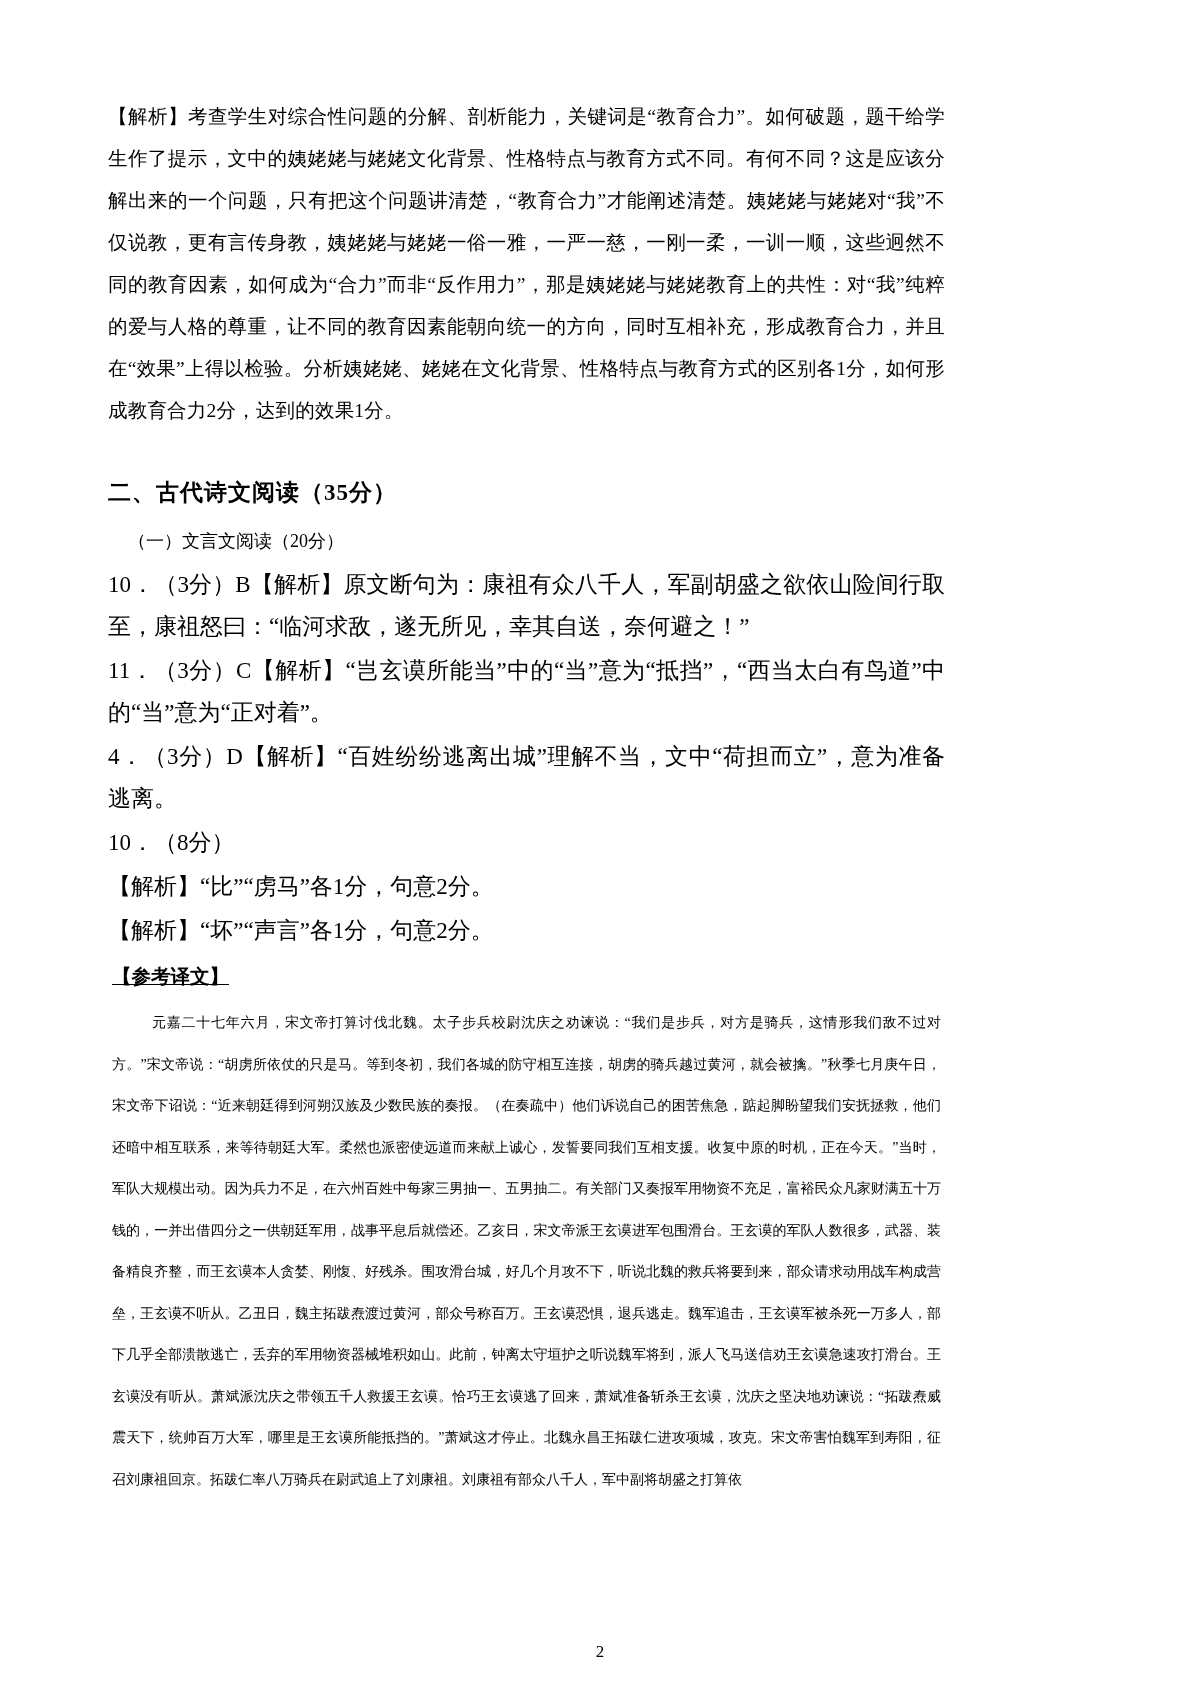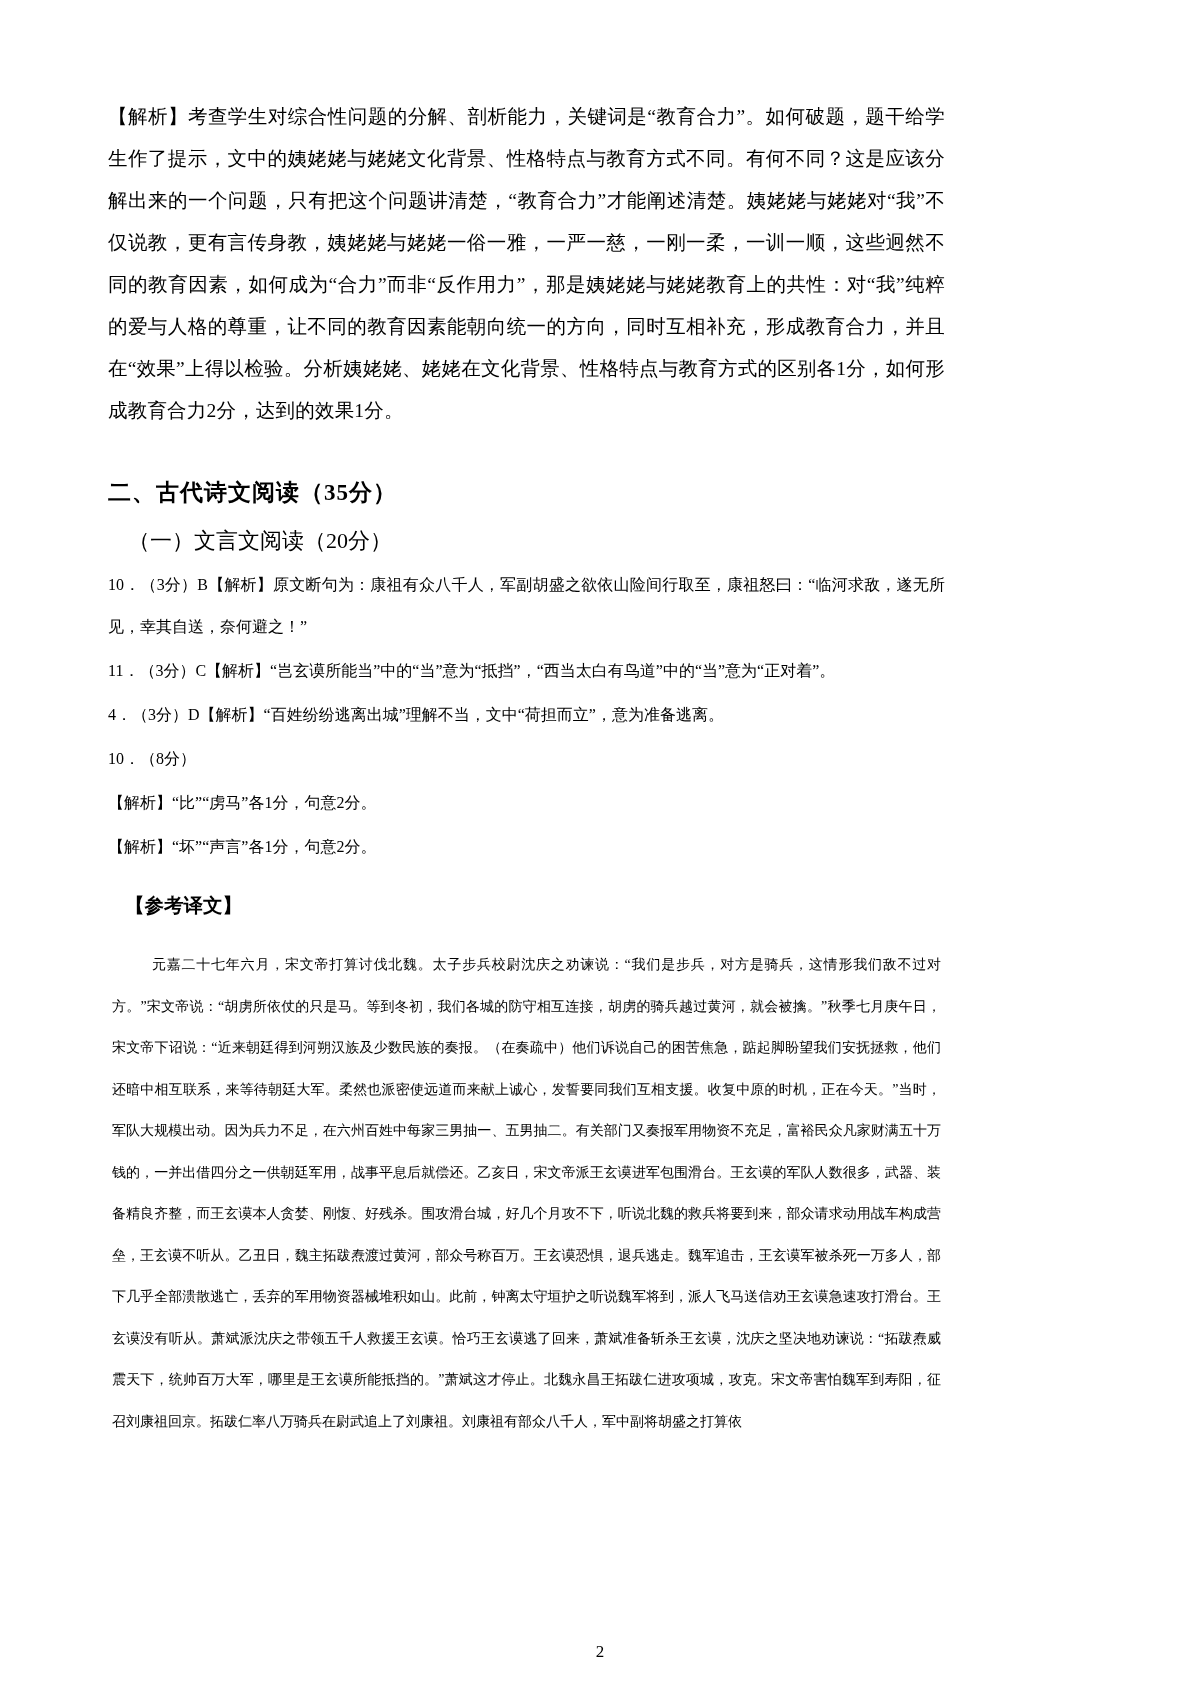--- a/index.html
+++ b/index.html
@@ -30,37 +30,38 @@
     letter-spacing: 0.2px;
   }
   .section-title {
     font-size: 23px;
     font-weight: bold;
     line-height: 42px;
     margin: 28px 0 6px 0;
     letter-spacing: 1px;
   }
   .sub-title {
-    font-size: 22px;
+    font-size: 18px;
     line-height: 42px;
     margin: 0 0 2px 0;
     text-indent: 20px;
   }
   .qline {
-    font-size: 16px;
+    font-size: 23px;
     line-height: 42px;
     text-align: justify;
     text-justify: inter-ideograph;
     margin: 0 0 2px 0;
   }
   .translation-head {
     font-size: 19.5px;
     line-height: 42px;
-    margin: 17px;
+    margin: 4px;
     font-weight: bold;
+    text-decoration: underline;
   }
   .trans-body {
     font-size: 14px;
     line-height: 41.5px;
     text-align: justify;
     text-justify: inter-ideograph;
     margin: 4px;
     text-indent: 40px;
   }
   .page-number {

